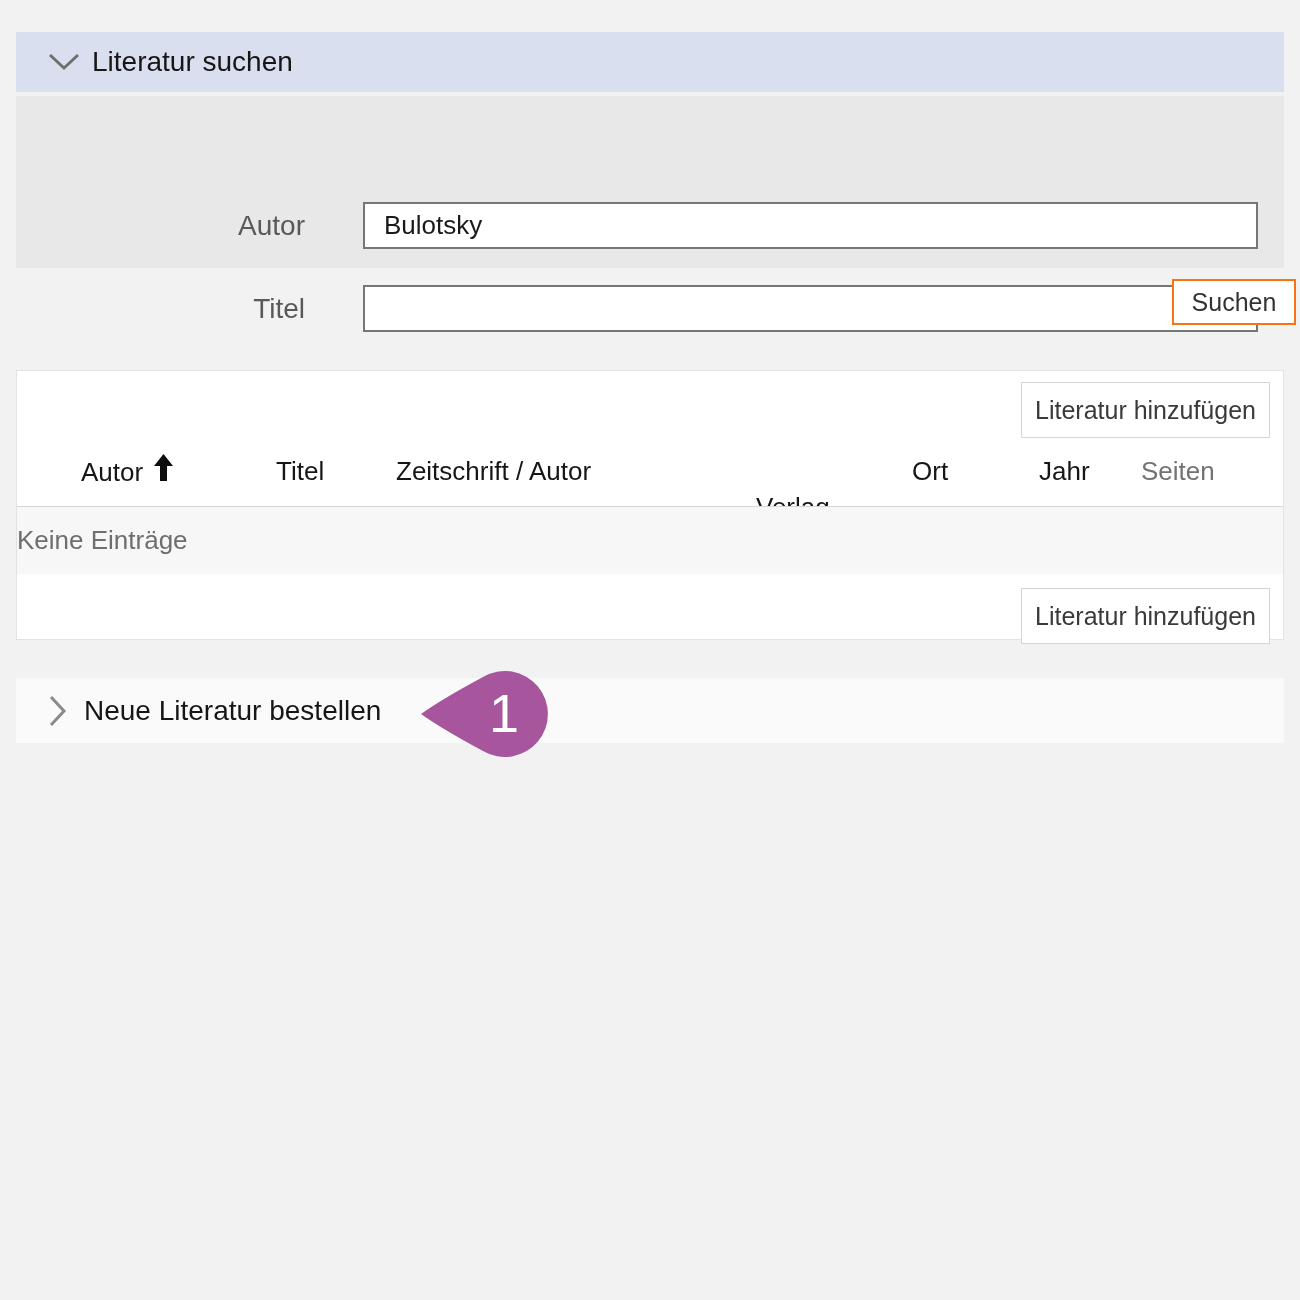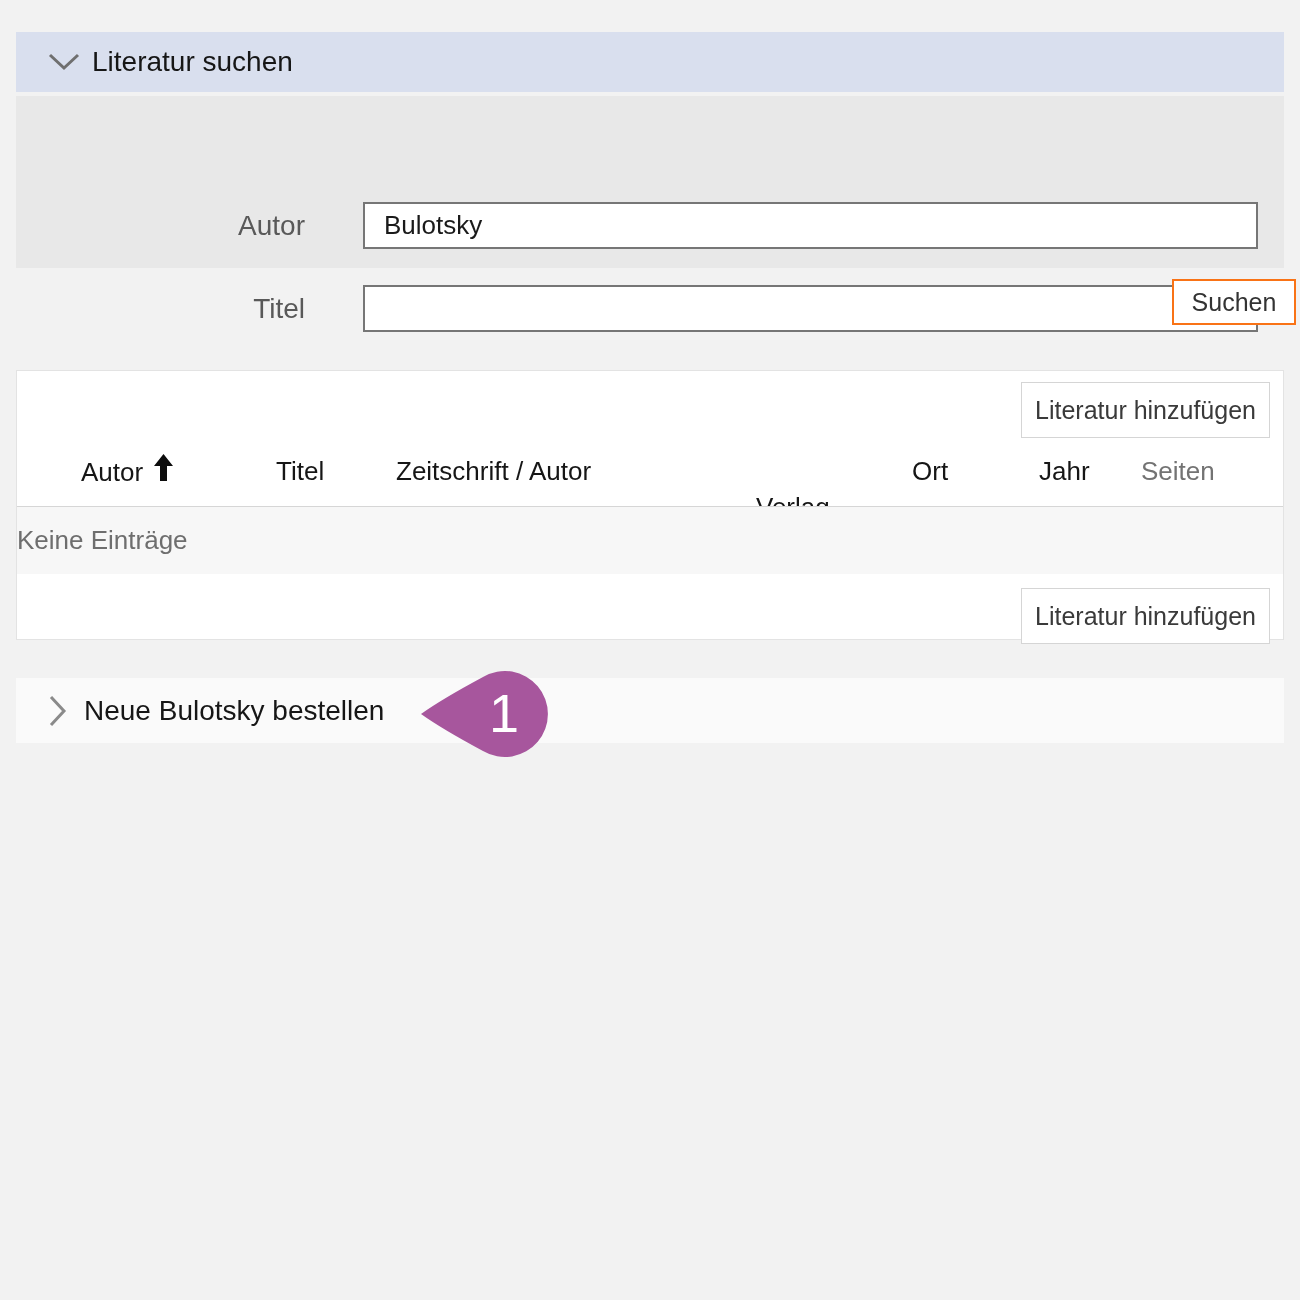--- a/index.html
+++ b/index.html
@@ -130,21 +130,21 @@
 
     <button class="add-btn add-bottom">Literatur hinzufügen</button>
   </section>
 
   <section class="acc-bar acc-order">
     <span class="icon">
       <svg width="18" height="32" viewBox="0 0 18 32">
         <polyline points="2,2 15,16 2,30" fill="none" stroke="#8a8a8a" stroke-width="3"></polyline>
       </svg>
     </span>
-    <span class="acc-title">Neue Bulotsky bestellen</span>
+    <span class="acc-title">Neue Literatur bestellen</span>
   </section>
 
   <svg class="balloon" viewBox="0 0 130 88">
     <path d="M1,44 Q22,29 63,7 A43,43 0 1 1 63,81 Q22,59 1,44 Z" fill="#a7569d"></path>
     <text x="84" y="62" text-anchor="middle">1</text>
   </svg>
 
 </main>
 
 </body></html>

